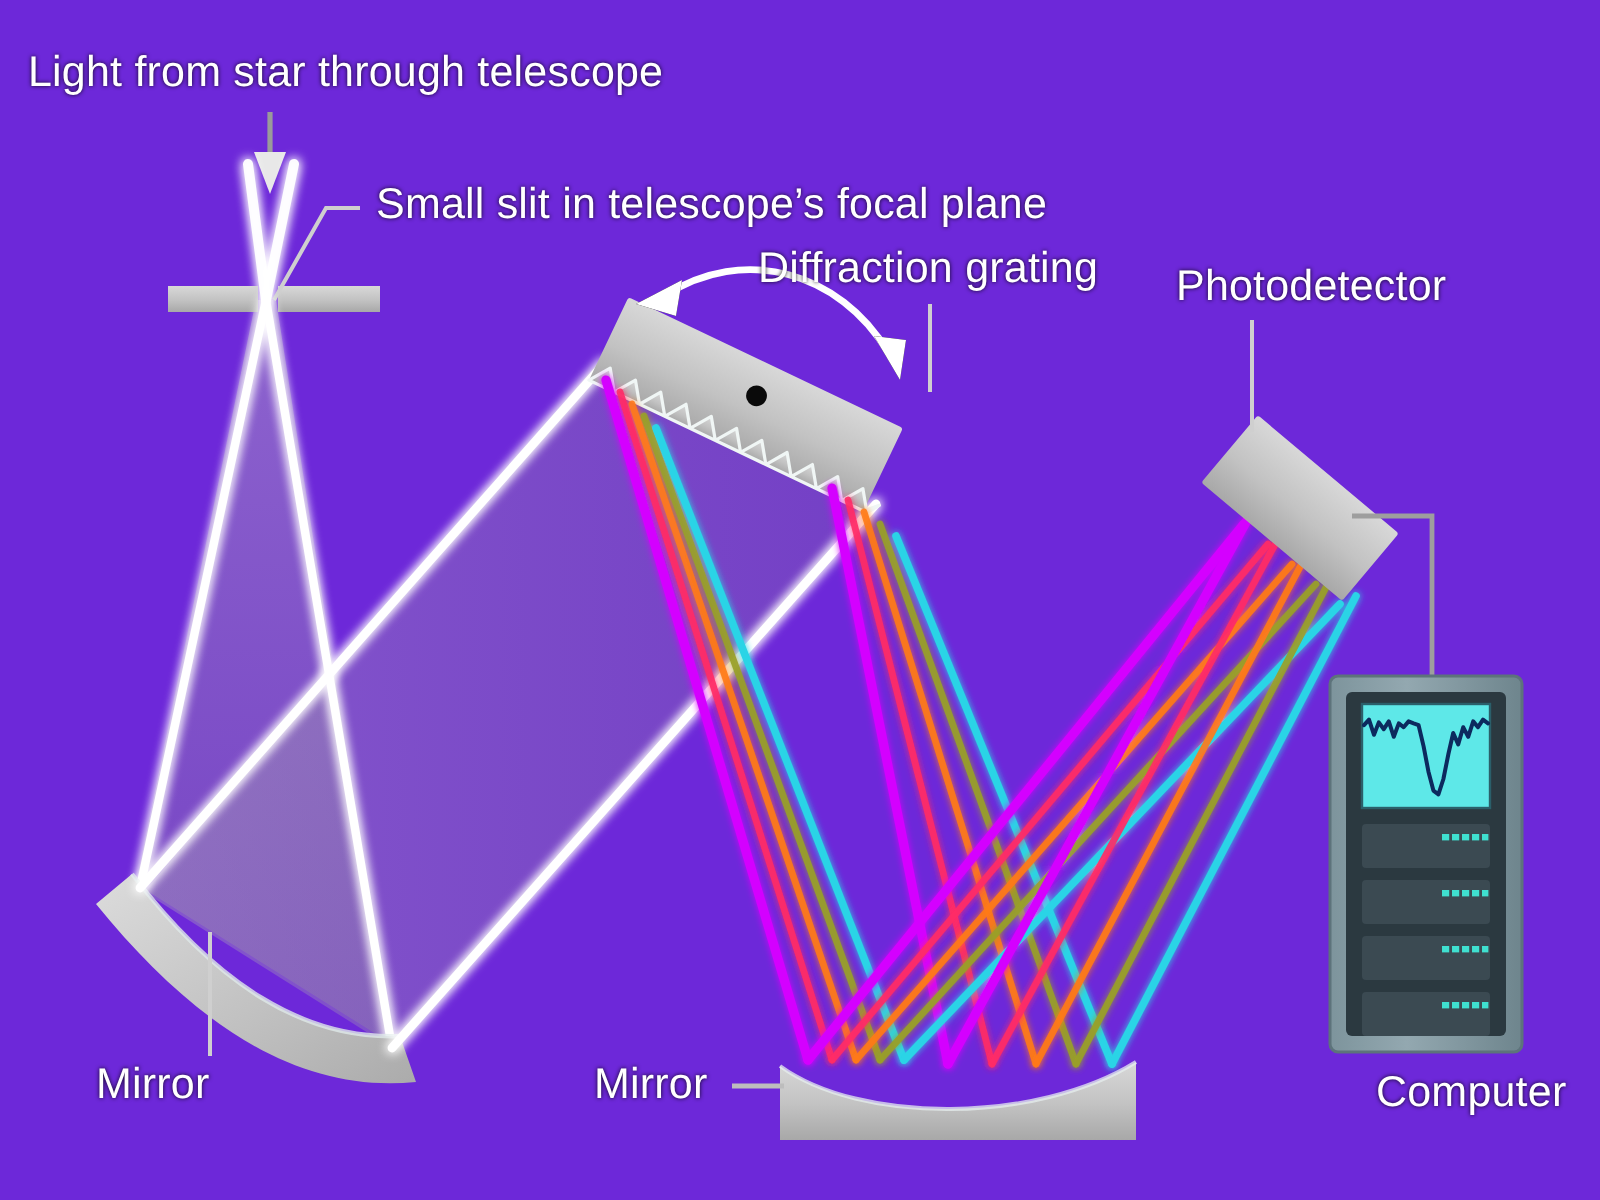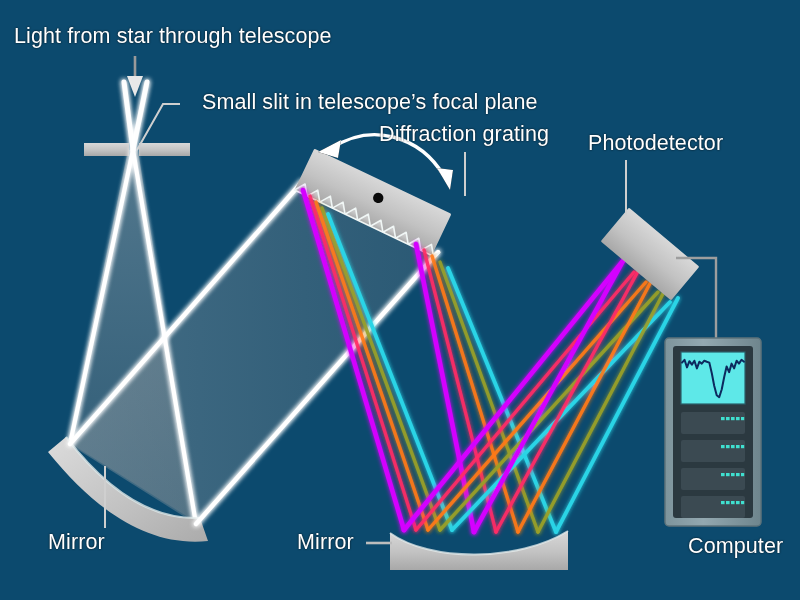--- a/index.html
+++ b/index.html
@@ -11,42 +11,42 @@
   body {
     width: 800px;
     height: 600px;
     overflow: hidden;
     font-family: "Liberation Sans", sans-serif;
   }
   #stage {
     position: relative;
     width: 800px;
     height: 600px;
-    background: #0c4a6e;
+    background: #6d28d9;
   }
   #diagram-svg {
     position: absolute;
     left: 0;
     top: 0;
     width: 800px;
     height: 600px;
     display: block;
   }
   .lbl {
     position: absolute;
     color: #ffffff;
     font-family: "Liberation Sans", sans-serif;
     font-weight: 400;
     white-space: nowrap;
     letter-spacing: 0.1px;
     text-shadow: 0 0 2px rgba(0,0,0,0.9);
     line-height: 1;
   }
   #label-light-source { left: 14px;  top: 26px;  font-size: 21.5px; }
-  #label-slit         { left: 188px; top: 92px;  font-size: 21.5px; margin-left: 14px; }
+  #label-slit         { left: 188px; top: 92px;  font-size: 21.5px; }
   #label-grating      { left: 379px; top: 124px; font-size: 21.5px; }
   #label-photodetector{ left: 588px; top: 133px; font-size: 21.5px; }
   #label-mirror-left  { left: 48px;  top: 532px; font-size: 21.5px; }
   #label-mirror-bottom{ left: 297px; top: 532px; font-size: 21.5px; }
   #label-computer     { left: 688px; top: 536px; font-size: 21.5px; }
 </style>
 </head>
 <body>
 
 <div id="stage">

